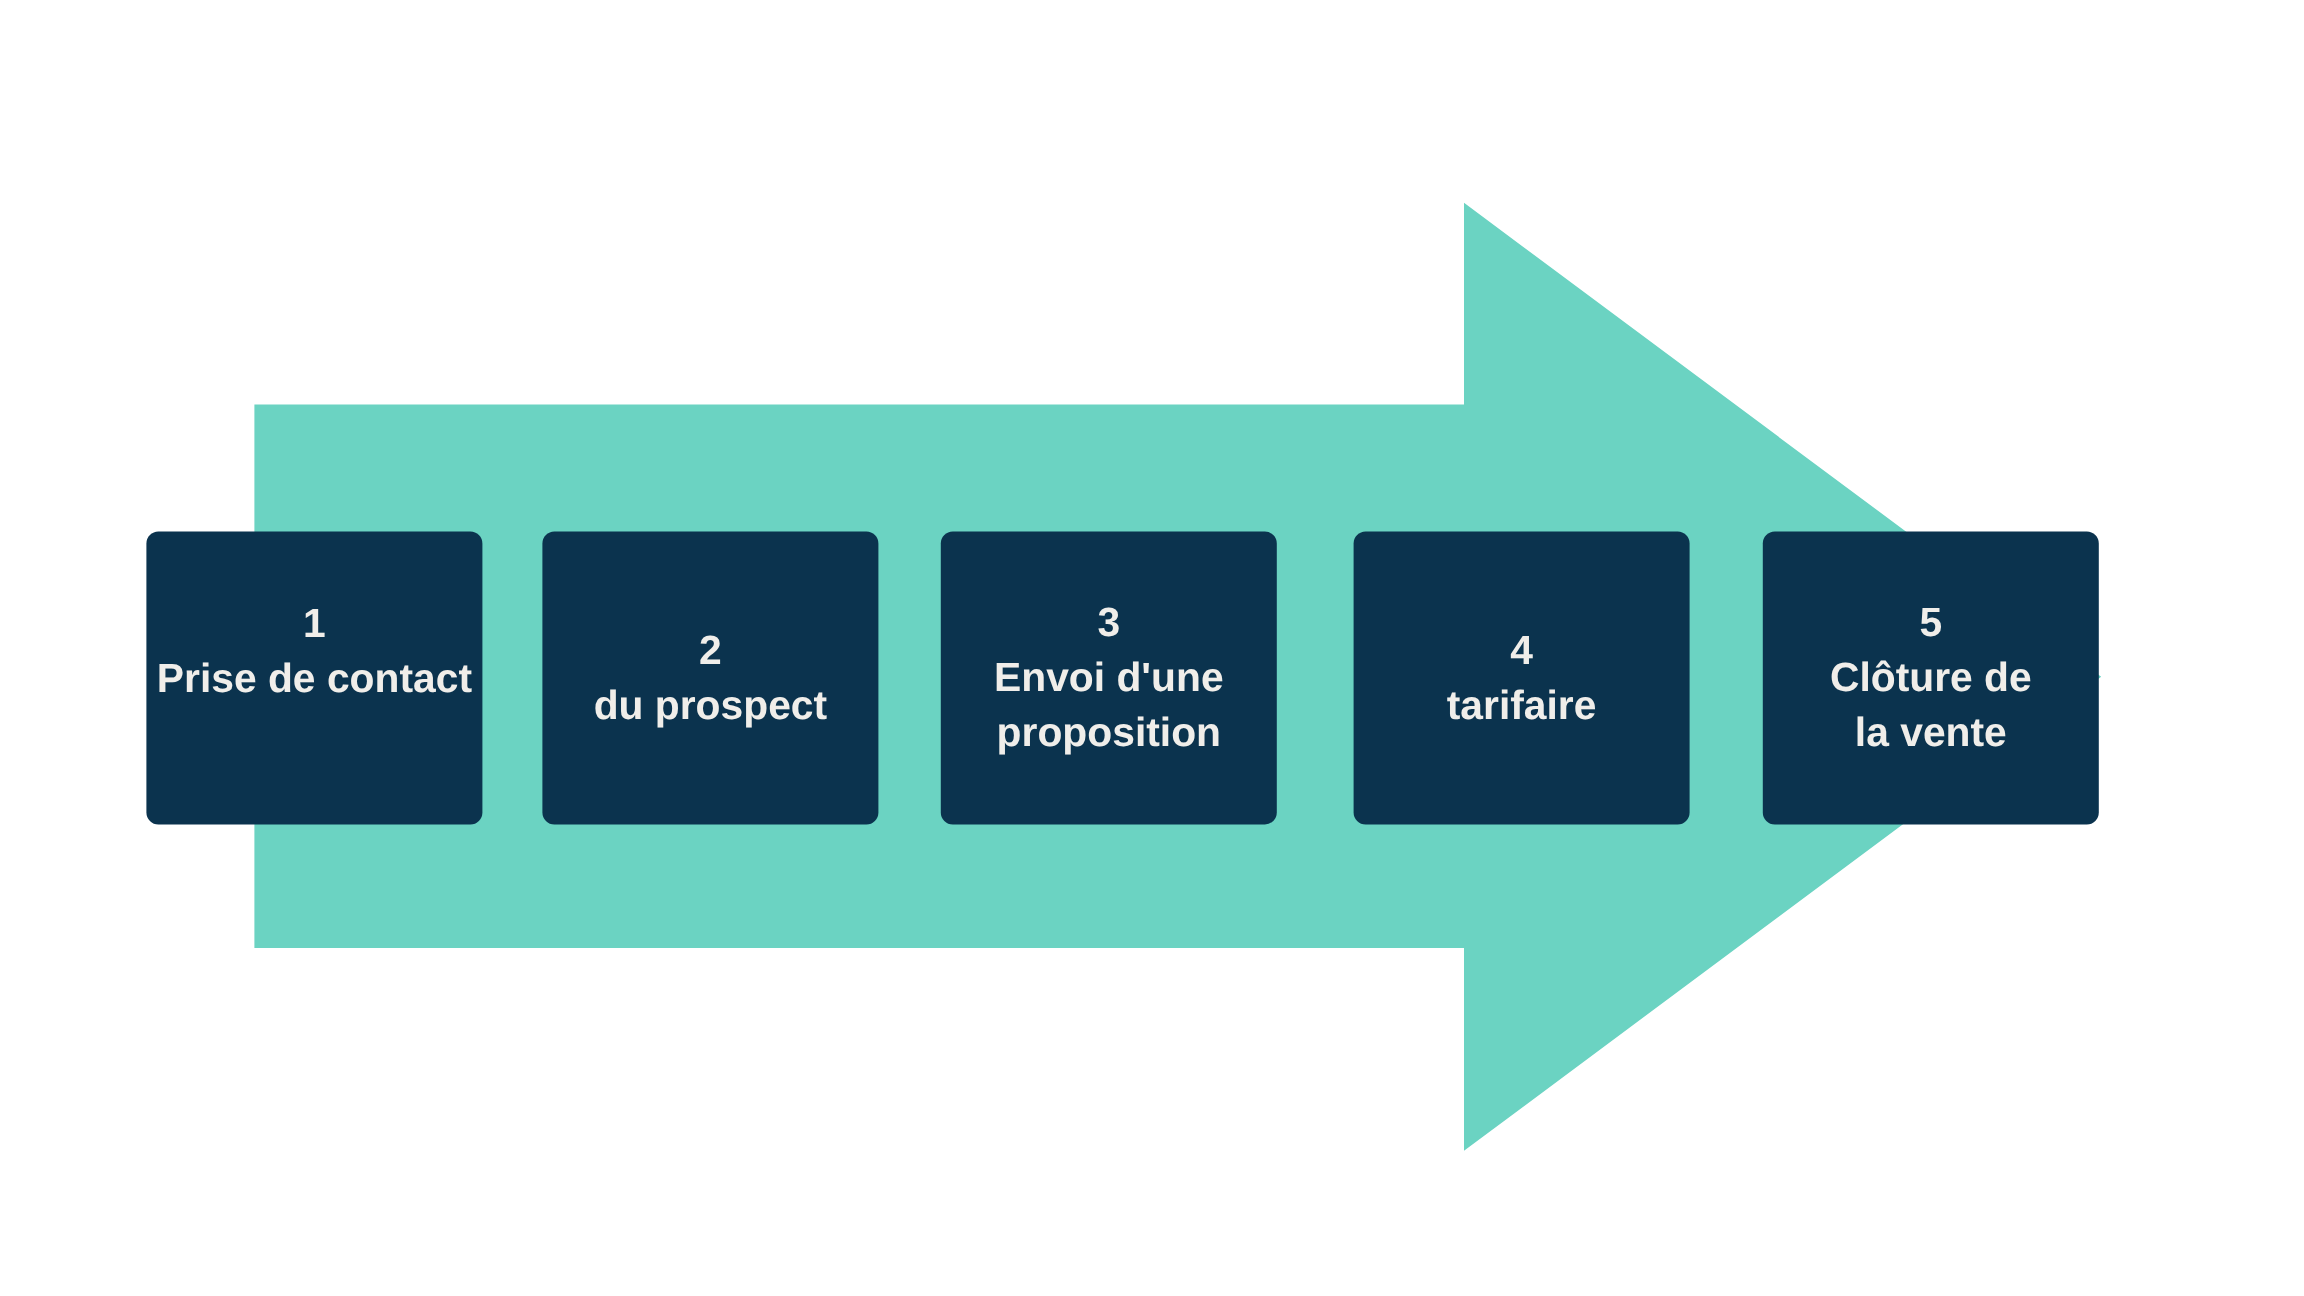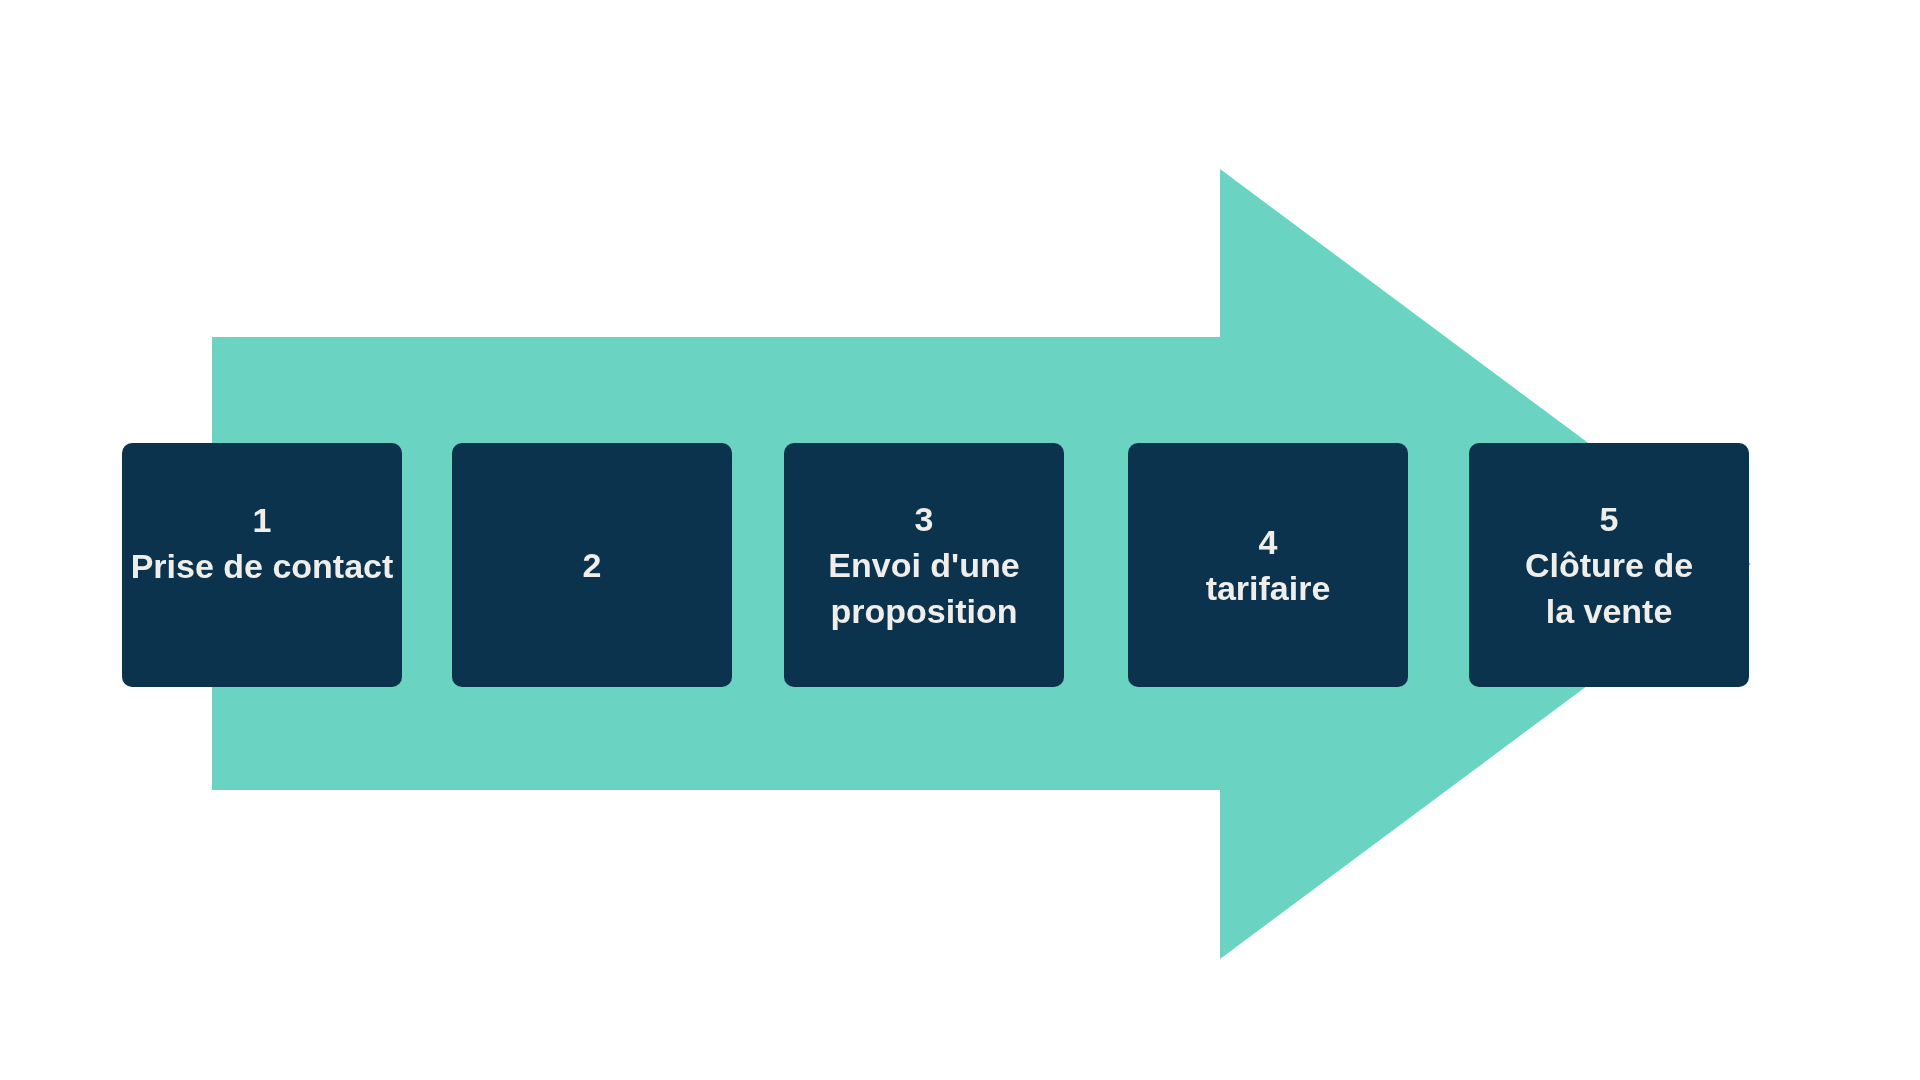--- a/index.html
+++ b/index.html
@@ -61,20 +61,21 @@
     <polygon points="212,337 1220,337 1220,169 1751,564 1220,959 1220,790 212,790" fill="#6bd3c2"></polygon>
   </svg>
 
   <div class="step-box b1 lift">
     <div>1</div>
     <div>Prise de contact</div>
   </div>
 
   <div class="step-box b2">
     <div>2</div>
+    <div>du prospect</div>
   </div>
 
   <div class="step-box b3">
     <div>3</div>
     <div>Envoi d'une</div>
     <div>proposition</div>
   </div>
 
   <div class="step-box b4">
     <div>4</div>

